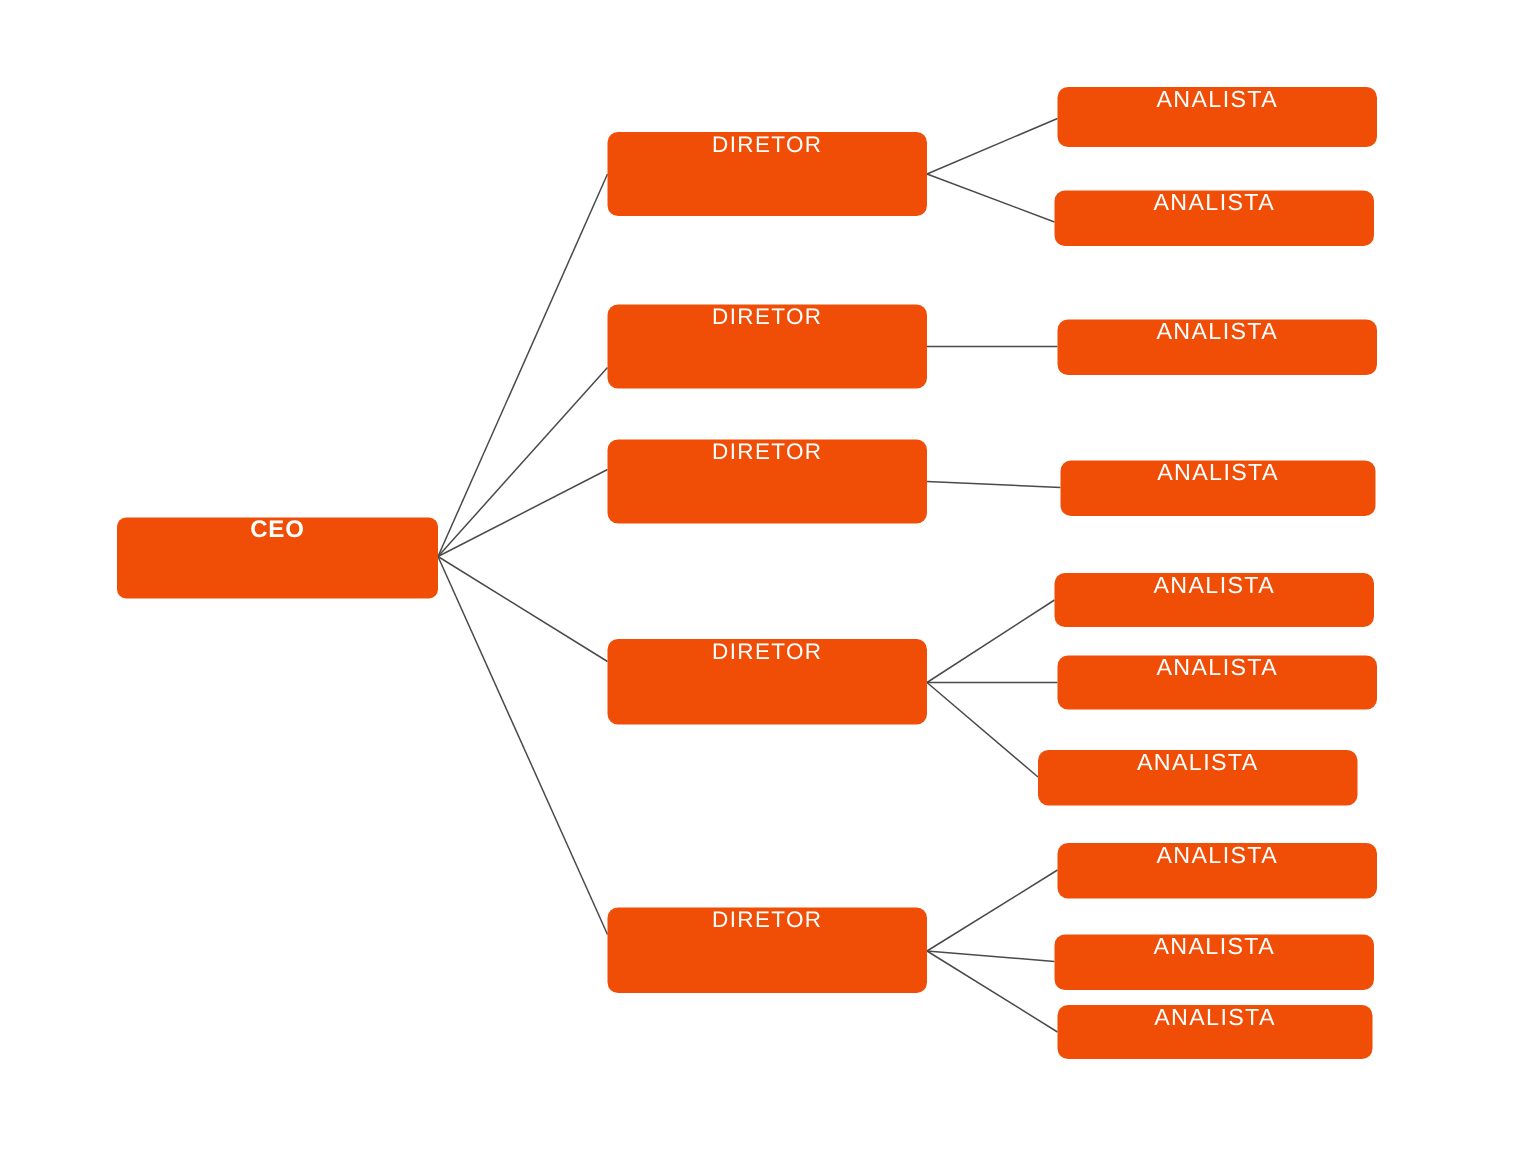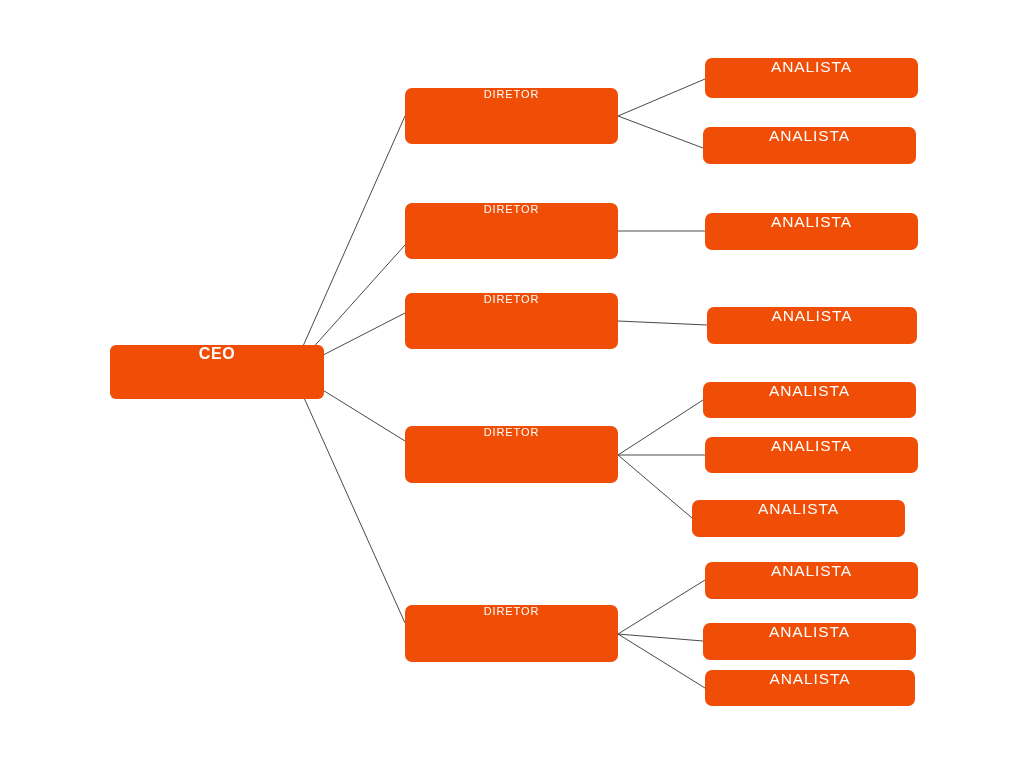--- a/index.html
+++ b/index.html
@@ -42,21 +42,21 @@
   }
   .node-ceo {
     border-radius: 6px;
   }
   .node-ceo .node-label {
     font-size: 16px;
     font-weight: bold;
     letter-spacing: 0.6px;
   }
   .node-diretor .node-label {
-    font-size: 11px;
+    font-size: 15px;
     font-weight: normal;
     letter-spacing: 0.9px;
   }
   .node-analista .node-label {
     font-size: 15.5px;
     font-weight: normal;
     letter-spacing: 0.9px;
   }
 </style>
 </head>
@@ -74,21 +74,21 @@
       <line x1="618" y1="231" x2="705" y2="231" stroke="#4a4a4a" stroke-width="1"></line>
       <line x1="618" y1="321" x2="707" y2="325" stroke="#4a4a4a" stroke-width="1"></line>
       <line x1="618" y1="455" x2="703" y2="400" stroke="#4a4a4a" stroke-width="1"></line>
       <line x1="618" y1="455" x2="705" y2="455" stroke="#4a4a4a" stroke-width="1"></line>
       <line x1="618" y1="455" x2="692" y2="518" stroke="#4a4a4a" stroke-width="1"></line>
       <line x1="618" y1="634" x2="705" y2="580" stroke="#4a4a4a" stroke-width="1"></line>
       <line x1="618" y1="634" x2="703" y2="641" stroke="#4a4a4a" stroke-width="1"></line>
       <line x1="618" y1="634" x2="705" y2="688" stroke="#4a4a4a" stroke-width="1"></line>
     </svg>
   <div id="node-layer">
-      <div class="node node-ceo" style="left: 78px; top: 345px; width: 214px; height: 54px; background: rgb(240, 78, 7); margin-left: 32px;">
+      <div class="node node-ceo" style="left: 78px; top: 345px; width: 214px; height: 54px; background: rgb(240, 78, 7);">
         <span class="node-label">CEO</span>
       </div>
       <div class="node node-diretor" style="left: 405px; top: 88px; width: 213px; height: 56px; background: rgb(240, 78, 7);">
         <span class="node-label">DIRETOR</span>
       </div>
       <div class="node node-diretor" style="left: 405px; top: 203px; width: 213px; height: 56px; background: rgb(240, 78, 7);">
         <span class="node-label">DIRETOR</span>
       </div>
       <div class="node node-diretor" style="left: 405px; top: 293px; width: 213px; height: 56px; background: rgb(240, 78, 7);">
         <span class="node-label">DIRETOR</span>

